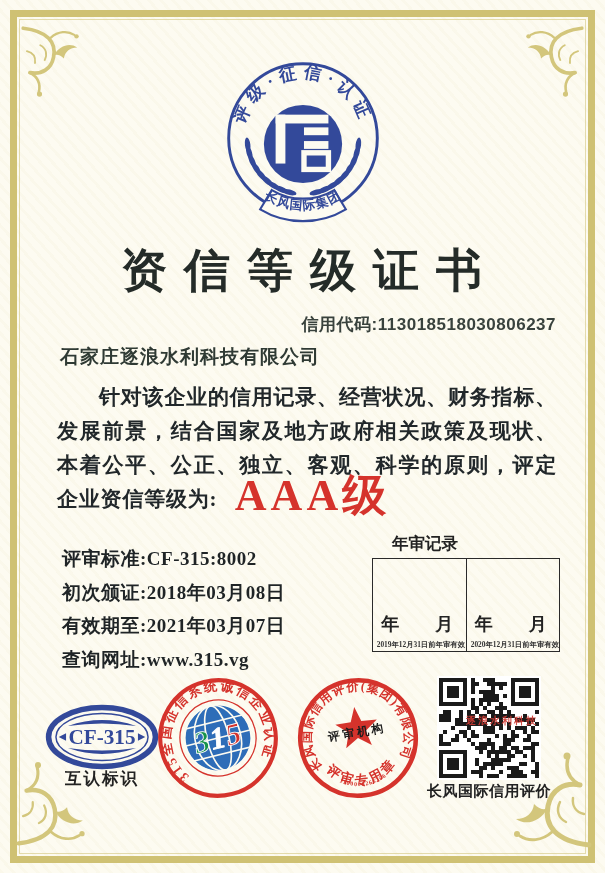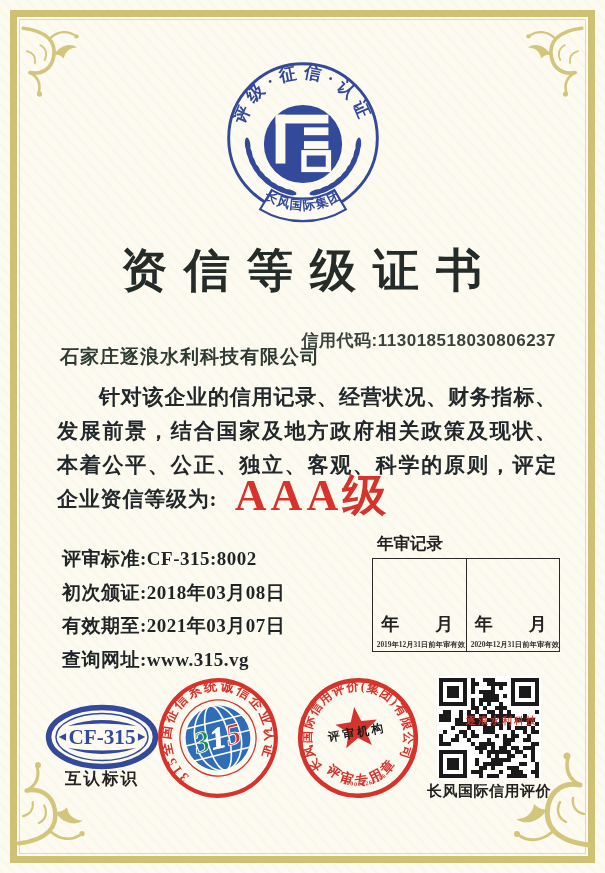--- a/index.html
+++ b/index.html
@@ -20,38 +20,38 @@
   .fl-br{left:492px;top:748px;width:100px;height:100px;transform:scale(-1,-1);}
   .emblem{position:absolute;left:50%;top:56px;transform:translateX(-50%);width:168px;height:176px;}
   .title{
     position:absolute;left:0;right:0;top:240px;text-align:center;
     font-family:"Liberation Sans", sans-serif;font-weight:900;font-size:46px;
     letter-spacing:17px;padding-left:15px;color:#242b28;
   }
   .credit{
     position:absolute;right:49px;top:313px;
     font-family:"Liberation Sans", sans-serif;font-weight:700;font-size:17px;
-    color:#39423d;letter-spacing:.5px;margin-top:16px;
+    color:#39423d;letter-spacing:.5px;
   }
   .company{
     position:absolute;left:60px;top:344px;
     font-family:"Liberation Sans", sans-serif;font-weight:700;font-size:19px;
     color:#2f3a34;letter-spacing:1px;
   }
   .body-text{
     position:absolute;left:57px;top:380px;width:500px;
     font-size:21px;font-weight:700;line-height:34px;letter-spacing:.8px;
     text-indent:2em;text-align:justify;color:#21272a;margin:0;
   }
   .rating{
     position:absolute;left:0;right:0;top:466px;text-align:center;
     font-size:44px;font-weight:700;color:#d5332c;letter-spacing:4px;padding-left:20px;
   }
   .details{position:absolute;left:62px;top:542px;font-size:19px;font-weight:700;color:#1f2426;line-height:33.5px;letter-spacing:.5px;}
-  .annual-label{position:absolute;left:377px;top:533px;font-size:16.5px;font-weight:700;color:#222;}
+  .annual-label{position:absolute;left:392px;top:533px;font-size:16.5px;font-weight:700;color:#222;}
   .annual-box{position:absolute;left:372px;top:558px;width:186px;height:92px;border:1.6px solid #2a2a2a;display:flex;}
   .annual-cell{flex:1;position:relative;}
   .annual-cell + .annual-cell{border-left:1.6px solid #2a2a2a;}
   .annual-ym{position:absolute;left:0;right:4px;bottom:15px;text-align:center;font-size:18px;font-weight:700;color:#222;}
   .annual-note{position:absolute;left:0;right:0;bottom:1px;text-align:center;font-size:8px;font-weight:700;color:#333;white-space:nowrap;transform:scale(.92);}
   .cf315{position:absolute;left:42px;top:702px;width:120px;height:70px;}
   .cf-caption{position:absolute;left:42px;top:768px;width:120px;text-align:center;font-size:16.5px;font-weight:700;color:#222;letter-spacing:2px;}
   .globe-stamp{position:absolute;left:152px;top:672px;width:132px;height:132px;transform:rotate(-14deg);}
   .seal-stamp{position:absolute;left:292px;top:672px;width:132px;height:132px;transform:rotate(-7deg);}
   .qr{position:absolute;left:437px;top:676px;width:104px;height:104px;}

